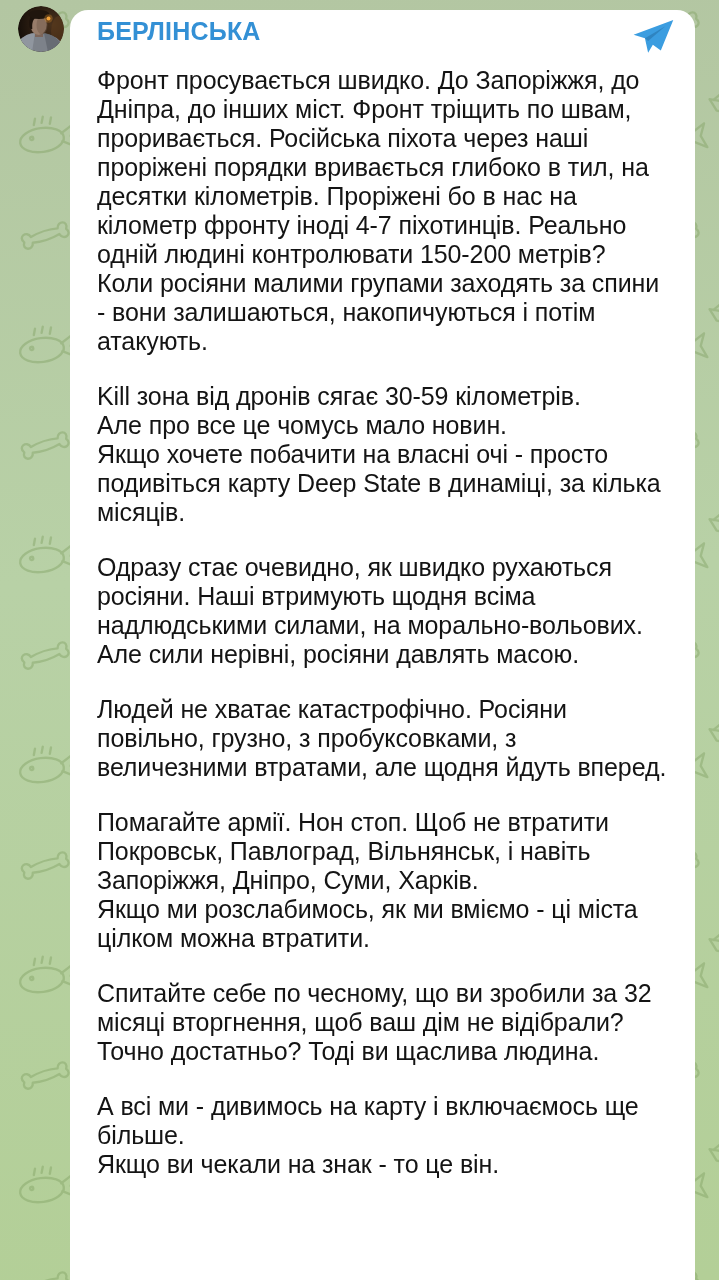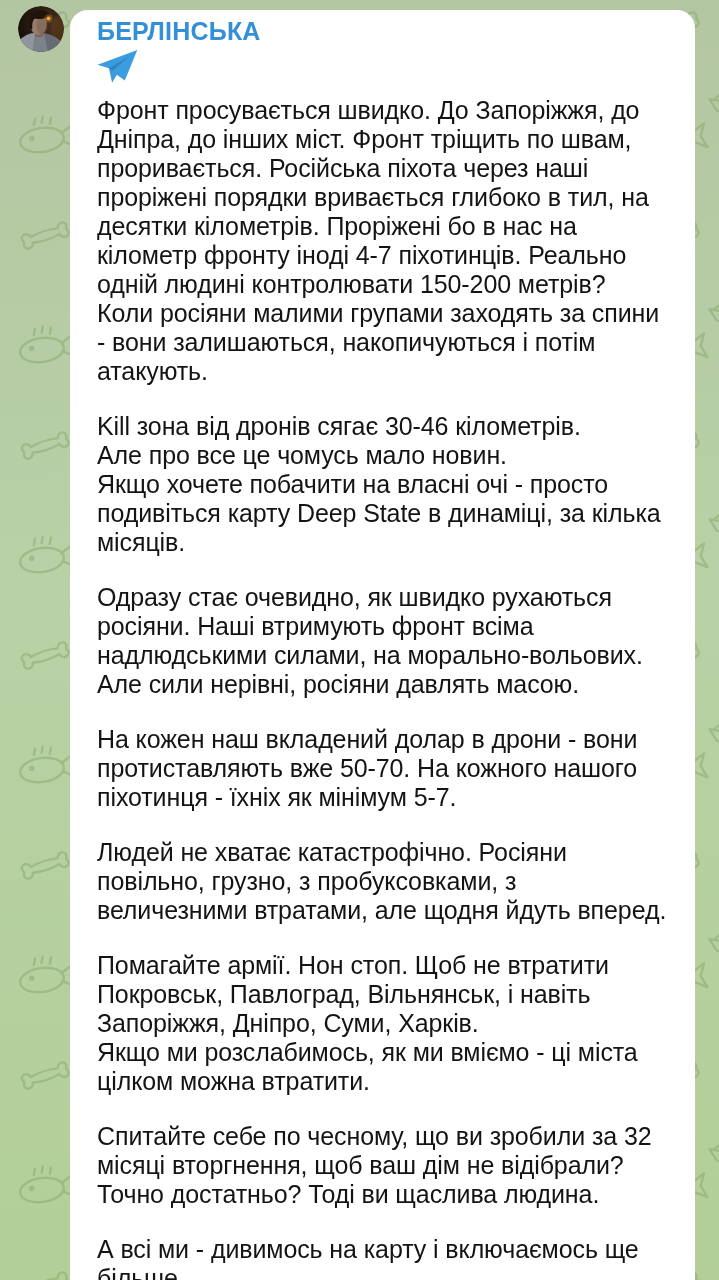--- a/index.html
+++ b/index.html
@@ -32,21 +32,20 @@
     width:625px; height:1280px;
     box-sizing:border-box;
     background: var(--bubble-bg,#ffffff);
     border-radius:18px 18px 0 0;
     padding:6px 22px 20px 27px;
   }
   .bubble-header {
     display:flex;
     justify-content:space-between;
     align-items:flex-start;
-    flex-direction:column;
   }
   .channel-name {
     font-size:25px;
     line-height:30px;
     font-weight:600;
     color: var(--channel-name-blue,#3390d5);
     letter-spacing:.2px;
     cursor:pointer;
   }
   .plane {
@@ -153,25 +152,24 @@
       <svg class="plane" viewBox="0 0 36 30" xmlns="http://www.w3.org/2000/svg">
         <polygon points="35,0 0,13 10,16.2 12.8,29 17,21.8 24,27" fill="#3b9de0" style="fill:var(--plane-blue,#3b9de0)"></polygon>
         <polygon points="10,16.2 28,5.5 12.8,18.6" fill="#2f84c0"></polygon>
       </svg>
     </div>
 
     <div class="message-body">
 
     <div class="para">Фронт просувається швидко. До Запоріжжя, до Дніпра, до інших міст. Фронт тріщить по швам, проривається. Російська піхота через наші проріжені порядки вривається глибоко в тил, на десятки кілометрів. Проріжені бо в нас на кілометр фронту іноді 4-7 піхотинців. Реально одній людині контролювати 150-200 метрів?
 Коли росіяни малими групами заходять за спини - вони залишаються, накопичуються і потім атакують.</div>
-        <div class="para">Kill зона від дронів сягає 30-46 кілометрів.
+        <div class="para">Kill зона від дронів сягає 30-59 кілометрів.
 Але про все це чомусь мало новин.
 Якщо хочете побачити на власні очі - просто подивіться карту Deep State в динаміці, за кілька місяців.</div>
-        <div class="para">Одразу стає очевидно, як швидко рухаються росіяни. Наші втримують фронт всіма надлюдськими силами, на морально-вольових. Але сили нерівні, росіяни давлять масою.</div>
-        <div class="para">На кожен наш вкладений долар в дрони - вони протиставляють вже 50-70. На кожного нашого піхотинця - їхніх як мінімум 5-7.</div>
+        <div class="para">Одразу стає очевидно, як швидко рухаються росіяни. Наші втримують щодня всіма надлюдськими силами, на морально-вольових. Але сили нерівні, росіяни давлять масою.</div>
         <div class="para">Людей не хватає катастрофічно. Росіяни повільно, грузно, з пробуксовками, з величезними втратами, але щодня йдуть вперед.</div>
         <div class="para">Помагайте армії. Нон стоп. Щоб не втратити Покровськ, Павлоград, Вільнянськ, і навіть Запоріжжя, Дніпро, Суми, Харків.
 Якщо ми розслабимось, як ми вміємо - ці міста цілком можна втратити.</div>
         <div class="para">Спитайте себе по чесному, що ви зробили за 32 місяці вторгнення, щоб ваш дім не відібрали? Точно достатньо? Тоді ви щаслива людина.</div>
         <div class="para">А всі ми - дивимось на карту і включаємось ще більше.
 Якщо ви чекали на знак - то це він.</div>
       </div>
 
   </div>
 

